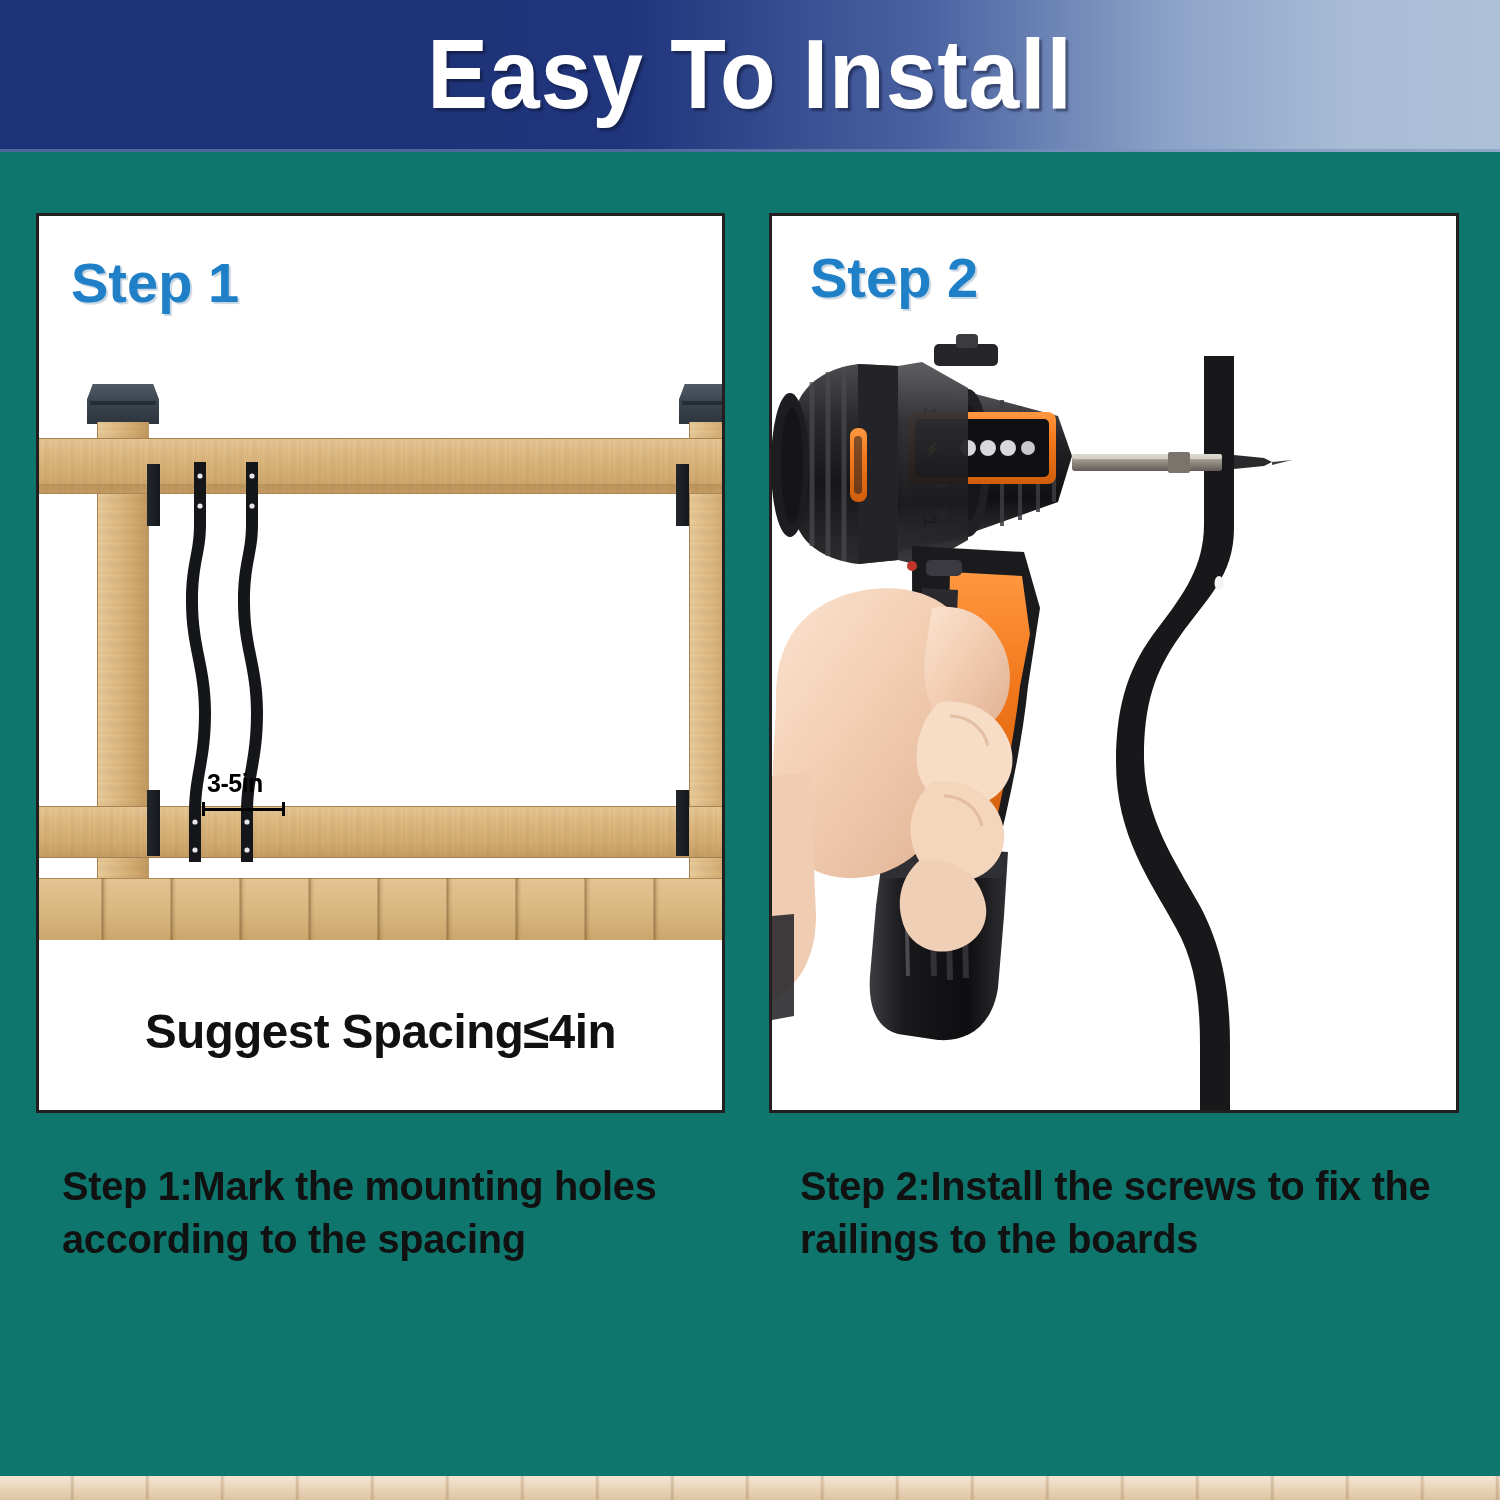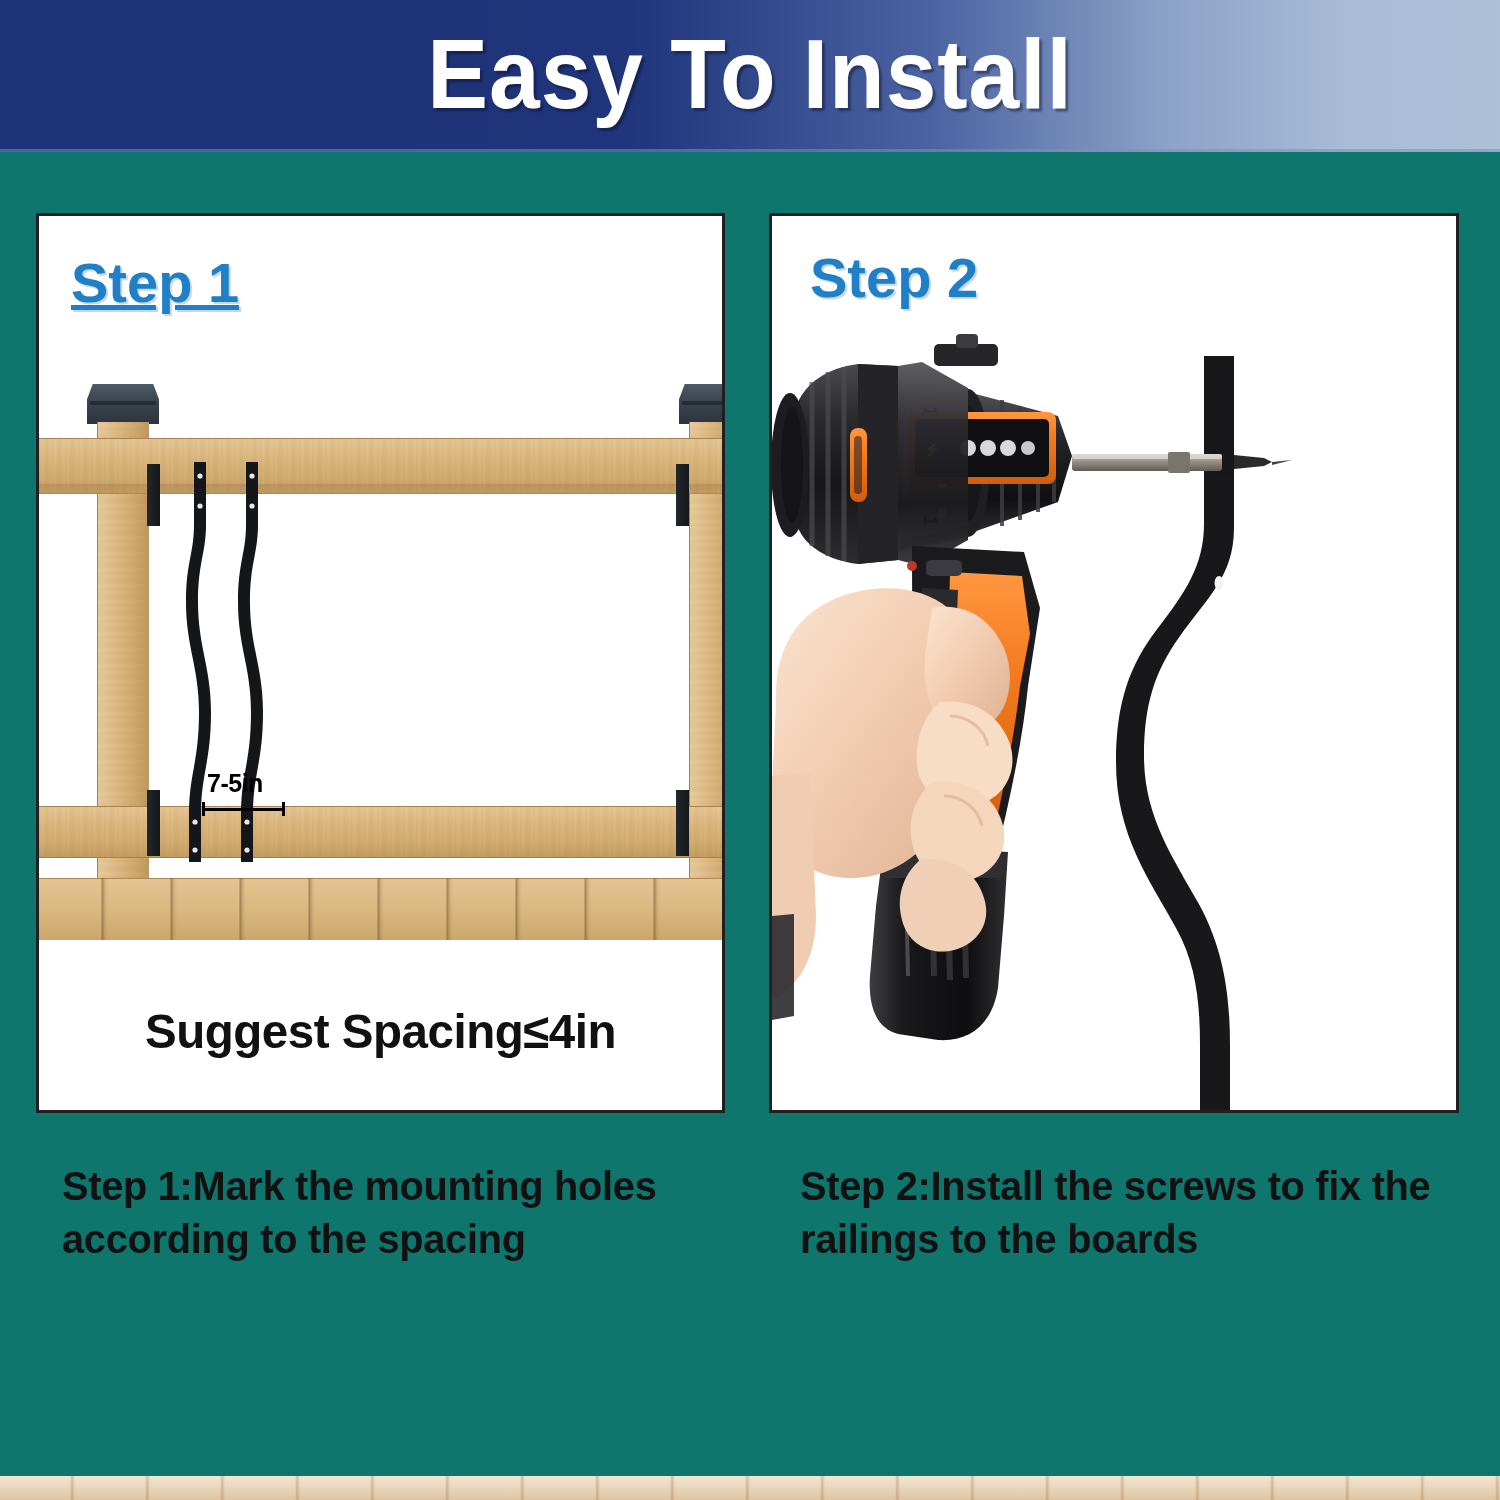--- a/index.html
+++ b/index.html
@@ -64,21 +64,21 @@
 
   .step-label {
     position: absolute;
     font-size: 56px;
     line-height: 60px;
     font-weight: bold;
     color: #1f80c8;
     text-shadow: 2px 2px 1px rgba(40,90,140,0.25);
     letter-spacing: 0px;
   }
-  .step-label-left  { left: 32px; top: 37px; text-decoration: underline; }
+  .step-label-left  { left: 32px; top: 37px; }
   .step-label-right { left: 38px; top: 32px; }
 
   
   .scene {
     position: absolute;
     left: 0; top: 150px;
     width: 683px;
     height: 610px;
   }
 
@@ -353,21 +353,21 @@
         <path d="M9,0 L9,62 C9,92 1,100 1,140 C1,185 14,205 14,250
                  C14,300 4,312 4,352 L4,400 L16,400 L16,352
                  C16,312 26,300 26,250 C26,205 13,185 13,140
                  C13,100 21,92 21,62 L21,0 Z" fill="#15161a"></path>
         <circle cx="15" cy="14" r="2.6" fill="#e8e8e8"></circle>
         <circle cx="15" cy="44" r="2.6" fill="#e8e8e8"></circle>
         <circle cx="10" cy="360" r="2.6" fill="#e8e8e8"></circle>
         <circle cx="10" cy="388" r="2.6" fill="#e8e8e8"></circle>
       </svg>
 
-      <div class="dim-label">7-5in</div>
+      <div class="dim-label">3-5in</div>
       <div class="dim-bar">
         <div class="line"></div>
         <div class="tick tick-l"></div>
         <div class="tick tick-r"></div>
       </div>
     </div>
 
     <div class="panel-caption">Suggest Spacing≤4in</div>
   </div>
 

